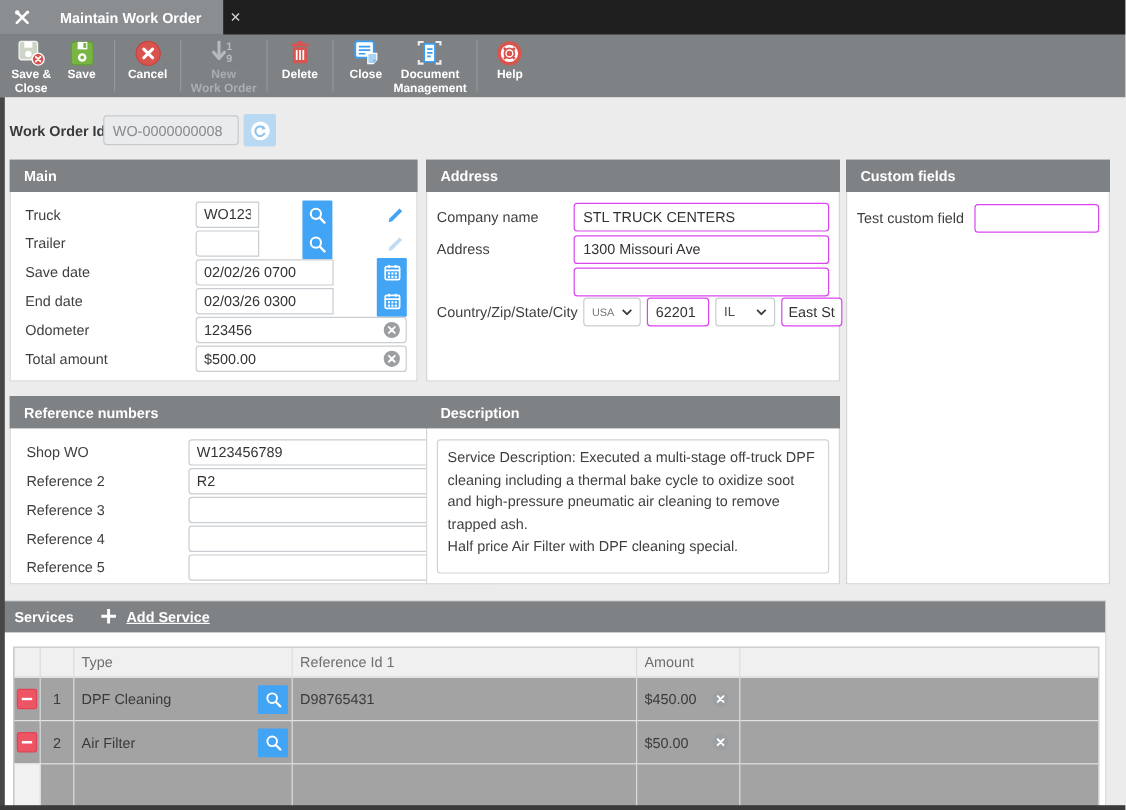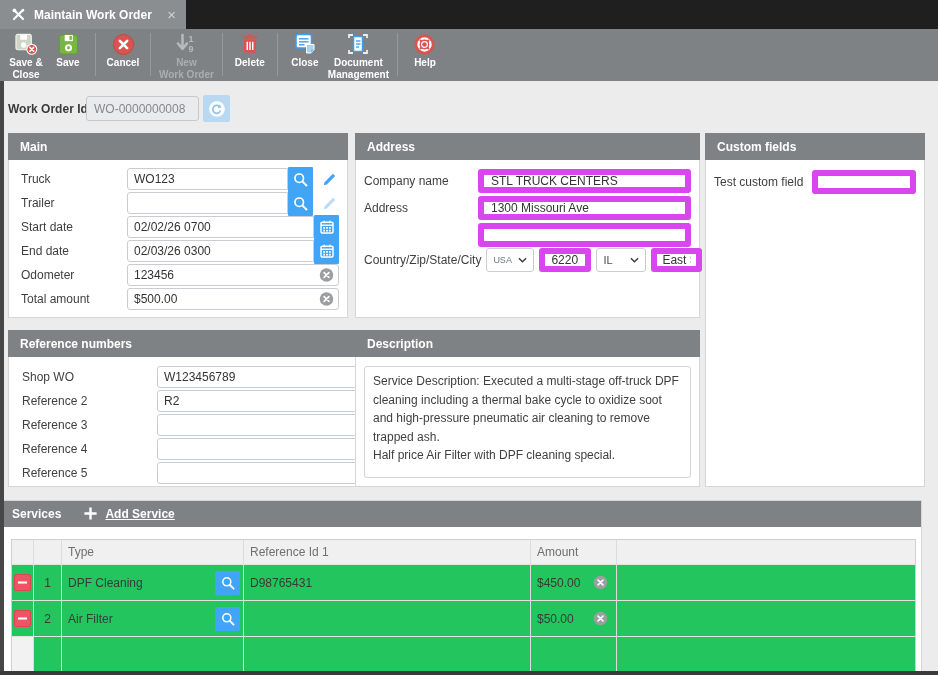--- a/index.html
+++ b/index.html
@@ -6,21 +6,21 @@
   html,body { width:938px; height:675px; }
   body {
     position:relative; overflow:hidden;
     background:#ececec;
     font-family:"Liberation Sans", sans-serif;
     font-size:12px; color:#3f3f3f;
   }
   
   .tabbar { position:absolute; left:0; top:0; width:938px; height:29px; background:#1f1f1f; }
   .tab { position:absolute; left:0; top:0; height:29px; width:186px; background:#8a8e91;
-         display:flex; align-items:center; gap:8px; padding-left:11px; cursor:pointer; }
+         display:flex; align-items:center; gap:24px; padding-left:11px; cursor:pointer; }
   .tab-title { color:#fff; font-weight:bold; font-size:12px; white-space:nowrap; }
   .tab-close { margin-left:auto; margin-right:10px; color:#cfd2d4; font-size:15px; line-height:1; cursor:pointer; }
   
   .toolbar { position:absolute; left:0; top:29px; width:938px; height:52px; background:#7e8285;
              display:flex; align-items:stretch; padding-left:5px; }
   .tbtn { display:flex; flex-direction:column; align-items:center; padding-top:3px;
           min-width:38px; margin:0 2px; cursor:pointer; }
   .tbtn .ticon { height:24px; display:flex; align-items:center; justify-content:center; }
   .tbtn .lbl { color:#fff; font-size:10px; font-weight:bold; line-height:1.2; text-align:center;
                margin-top:1px; white-space:pre-line; }
@@ -39,38 +39,38 @@
   .panel { position:absolute; background:#fff; border:1px solid #d6d6d6; }
   .phead { height:27px; background:#7e8285; color:#fff; font-weight:bold; font-size:12px;
            display:flex; align-items:center; padding-left:12px; margin:-1px -1px 0 -1px; }
   .panel-main     { left:8px;   top:133px; width:340px; height:185px; }
   .panel-address  { left:355px; top:133px; width:345px; height:185px; }
   .panel-custom   { left:705px; top:133px; width:220px; height:354px; }
   .panel-refs     { left:8px;   top:330px; width:404px; height:157px; }
   .panel-desc     { left:355px; top:330px; width:345px; height:157px; }
   .panel-services { left:0;   top:500px; width:922px; height:175px; background:#fff; overflow:hidden; }
   
-  .frow { display:flex; align-items:center; height:24px; padding:0 8px 0 12px; }
+  .frow { display:flex; align-items:center; height:24px; padding:0 8px 0 12px;gap:36px; }
   .frow.first { margin-top:7px; }
   .flabel { flex:0 0 106px; color:#3f3f3f; }
   .finput { height:22px; border:1px solid #c9cdd1; border-radius:3px; font-size:12px; color:#333;
             padding:0 6px; flex:1; min-width:0; font-family:inherit; }
   .finput.joined { border-radius:3px 0 0 3px; }
   .sqbtn { width:25px; height:25px; background:#42a4f5; border:none; flex:0 0 25px;
            display:flex; align-items:center; justify-content:center; cursor:pointer; border-radius:1px; }
   .pencil { width:18px; margin-left:8px; display:flex; align-items:center; }
   .iwrap { position:relative; flex:1; display:flex; min-width:0; }
   .iwrap .finput { width:100%; padding-right:24px; }
   .clearbtn { position:absolute; right:5px; top:50%; transform:translateY(-50%); width:15px; height:15px;
               border:none; background:transparent; padding:0; cursor:pointer; display:flex; }
   
   .arow { display:flex; align-items:center; height:24px; padding:0 8px; margin-top:3px; }
   .arow.first { margin-top:9px; }
   .alabel { flex:0 0 114px; color:#3f3f3f; }
-  .ainput { height:24px; border:6px solid #d946ef; border-radius:3px; font-size:12px; color:#333;
+  .ainput { height:24px; border:1px solid #d946ef; border-radius:3px; font-size:12px; color:#333;
             padding:0 7px; flex:1; min-width:0; font-family:inherit; }
   .czsc { gap:5px; margin-top:1px; }
   .sel { height:24px; border:1px solid #c9cdd1; border-radius:3px; background:#fff;
          display:flex; align-items:center; justify-content:space-between; padding:0 6px; cursor:pointer; }
   .sel-country { flex:0 0 48px; font-size:9px; color:#72777a; }
   .sel-state { flex:0 0 50px; font-size:11px; color:#4c4c4c; }
   .zip { flex:0 0 52px; padding:0 6px; }
   .city { flex:0 0 51px; padding:0 5px; overflow:hidden; white-space:nowrap; }
   
   .crow { display:flex; align-items:center; margin-top:10px; padding:0 8px;justify-content:flex-end; }
@@ -80,21 +80,21 @@
   .rrow.first { margin-top:8px; }
   .rlabel { flex:0 0 135px; }
   
   .desc-text { display:block; margin:9px 8px; width:327px; height:112px; resize:none;
                border:1px solid #d0d4d8; border-radius:3px; padding:5px 8px;
                font-family:"Liberation Sans",sans-serif; font-size:12px; line-height:1.55; color:#3f3f3f; }
   
   .svc-head { gap:0; }
   .svc-plus { margin-left:22px; display:flex; align-items:center; cursor:pointer; }
   .svc-add { color:#fff; font-weight:bold; text-decoration:underline; margin-left:7px; cursor:pointer; }
-  .stable { position:absolute; left:10px; top:38px; width:905px; border:1px solid #cfcfcf; background:#22c55e; }
+  .stable { position:absolute; left:10px; top:38px; width:905px; border:1px solid #cfcfcf; background:#a3a3a3; }
   .trow { display:grid; grid-template-columns:22px 28px 182px 287px 86px auto; }
   .trow.head { height:24px; background:#f0f0f0; }
   .trow.data { height:36px; }
   .hc, .tc { border-right:1px solid #dcdcdc; display:flex; align-items:center; min-width:0; }
   .hc { color:#6f6f6f; padding-left:6px; }
   .hc:last-child, .tc:last-child { border-right:none; }
   .trow.data .tc { border-top:1px solid #e2e2e2; color:#3a3a3a; }
   .tc.center { justify-content:center; }
   .tc.padl { padding-left:6px; }
   .minusbtn { width:17px; height:17px; background:#ed5565; border:1px solid #e04355; border-radius:2px;
@@ -289,21 +289,21 @@
           </svg>
         </span>
       </button>
     <span class="pencil">
         <svg width="17" height="17" viewBox="0 0 18 18">
           <path d="M3 15 L3.8 11.8 L12.6 3 L15 5.4 L6.2 14.2 Z" fill="#bedcf5"></path>
         </svg>
       </span>
   </div>
   <div class="frow">
-    <span class="flabel">Start date</span>
+    <span class="flabel">Save date</span>
     <input class="finput joined" value="02/02/26 0700" style="">
     <button class="sqbtn">
         <span style="display:flex;">
           <svg width="16" height="16" viewBox="0 0 20 20">
             <rect x="2.5" y="4" width="15" height="13.5" rx="1.5" fill="none" stroke="#fff" stroke-width="1.8"></rect>
             <path d="M2.5 7.8 L17.5 7.8" stroke="#fff" stroke-width="1.8"></path>
             <path d="M6.5 2.3 L6.5 5.3 M13.5 2.3 L13.5 5.3" stroke="#fff" stroke-width="1.8"></path>
             <g fill="#fff">
               <rect x="5.3" y="10" width="2.2" height="2.2"></rect>
               <rect x="8.9" y="10" width="2.2" height="2.2"></rect>

